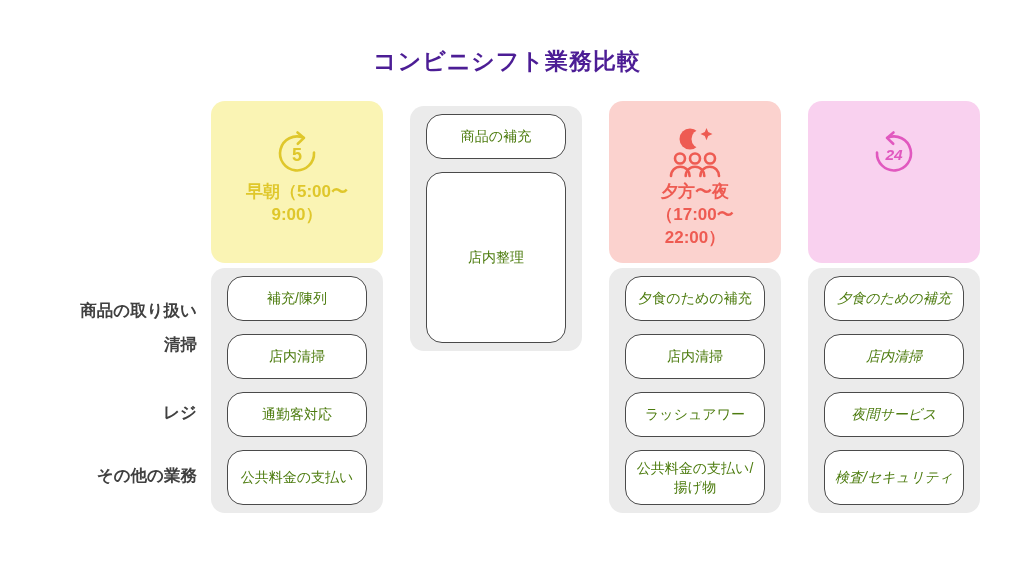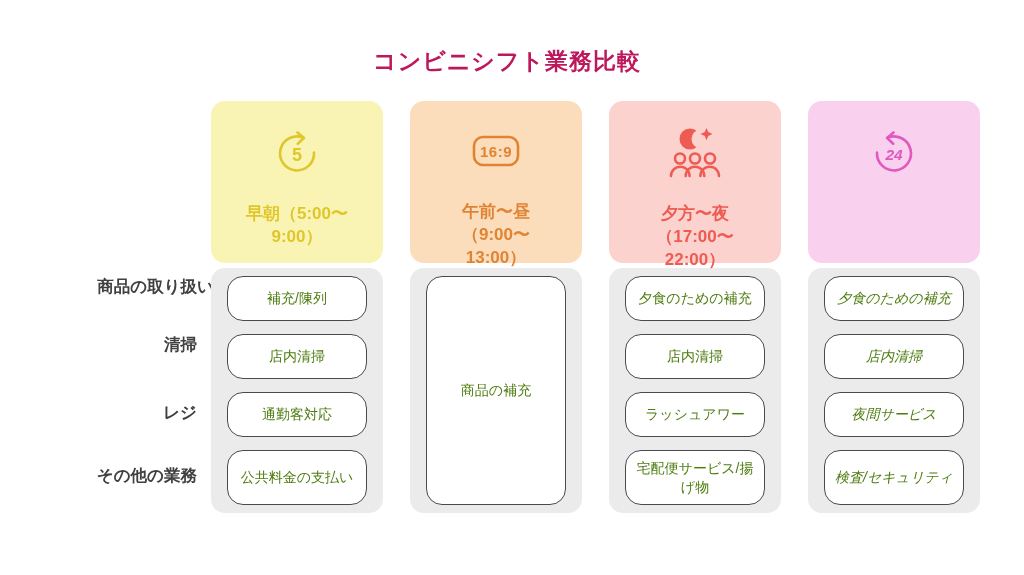--- a/index.html
+++ b/index.html
@@ -5,45 +5,45 @@
   html,body{margin:0;padding:0;}
   body{
     width:1024px;height:575px;position:relative;overflow:hidden;
     background:#ffffff;
     font-family:"Liberation Sans","DejaVu Sans",sans-serif;
     -webkit-font-smoothing:antialiased;
   }
   .page-title{
     position:absolute;top:46px;left:0;width:1014px;
     text-align:center;font-size:23px;font-weight:800;letter-spacing:1px;
-    color:#be185d;
+    color:#4c1d95;
   }
   
   .row-label{
     position:absolute;left:0;width:197px;
     display:flex;align-items:center;justify-content:flex-end;
     font-size:16.5px;font-weight:700;color:#404040;
   }
-  .rl-0{top:264px;height:45px;margin-left:17px;}
+  .rl-0{top:288px;height:45px;}
   .rl-1{top:322px;height:45px;}
   .rl-2{top:391px;height:44px;}
   .rl-3{top:448px;height:56px;}
   
   .col{position:absolute;top:101px;width:172px;}
   .col-0{left:211px;}
   .col-1{left:410px;}
   .col-2{left:609px;}
   .col-3{left:808px;font-style:italic;}
   .hdr{
     height:162px;border-radius:14px;background:var(--bg);color:var(--accent);
     display:flex;flex-direction:column;align-items:center;box-sizing:border-box;
   }
   .icon-wrap{height:50px;margin-top:26px;display:flex;align-items:center;justify-content:center;}
   .hdr-label{
-    margin-top:25px;text-align:center;font-size:17px;font-weight:800;line-height:23px;
+    margin-top:3px;text-align:center;font-size:17px;font-weight:800;line-height:23px;
   }
   .hdr-label span{display:block;}
   .bdy{
     margin-top:5px;height:245px;border-radius:14px;background:#EBEBEB;
     box-sizing:border-box;padding:8px 16px;display:flex;flex-direction:column;gap:13px;
   }
   .cell{
     background:#FFFFFF;border:1.5px solid #4A4A4A;border-radius:16px;
     display:flex;align-items:center;justify-content:center;text-align:center;
     font-size:14px;line-height:19px;color:#4d7c0f;
@@ -79,35 +79,23 @@
   </div>
   <div class="bdy">
     <div class="cell">補充/陳列</div>
     <div class="cell">店内清掃</div>
     <div class="cell">通勤客対応</div>
     <div class="cell">公共料金の支払い</div>
   </div>
 </div>
 
 <div class="col col-1" style="--bg: #FBDDBB; --accent: #E08434;">
-  <div class="hdr">
-    <div class="icon-wrap">
-      <svg width="56" height="48" viewBox="0 0 56 48">
-        <rect class="stroke" x="6" y="10" width="44" height="28" rx="9"></rect>
-        <text x="28" y="30" text-anchor="middle" font-size="15" letter-spacing="0.5">16:9</text>
-      </svg>
-    </div>
-    <div class="hdr-label">
-      <span>午前〜昼</span>
-      <span>（9:00〜</span>
-      <span>13:00）</span>
-    </div>
-  </div>
   <div class="bdy">
     <div class="cell">商品の補充</div>
+    <div class="cell">店内整理</div>
   </div>
 </div>
 
 <div class="col col-2" style="--bg: #FBD2CE; --accent: #EE5B52;">
   <div class="hdr">
     <div class="icon-wrap">
       <svg width="56" height="52" viewBox="0 0 56 52">
         <mask id="mooncut">
           <rect x="0" y="0" width="56" height="52" fill="white"></rect>
           <circle cx="34" cy="13" r="9.5" fill="black"></circle>
@@ -125,21 +113,21 @@
     <div class="hdr-label">
       <span>夕方〜夜</span>
       <span>（17:00〜</span>
       <span>22:00）</span>
     </div>
   </div>
   <div class="bdy">
     <div class="cell">夕食のための補充</div>
     <div class="cell">店内清掃</div>
     <div class="cell">ラッシュアワー</div>
-    <div class="cell">宅配便サービス/揚げ物</div>
+    <div class="cell">公共料金の支払い/揚げ物</div>
   </div>
 </div>
 
 <div class="col col-3" style="--bg: #F9D1EF; --accent: #E158BF;">
   <div class="hdr">
     <div class="icon-wrap">
       <svg width="48" height="48" viewBox="0 0 48 48">
         <path class="stroke" d="M17.5 9.7 A17 17 0 1 1 7 24.5"></path>
         <path class="stroke" d="M23.5 4.5 L17 9.9 L23.2 15.8"></path>
         <text x="24" y="31.5" text-anchor="middle" font-size="15.5">24</text>

